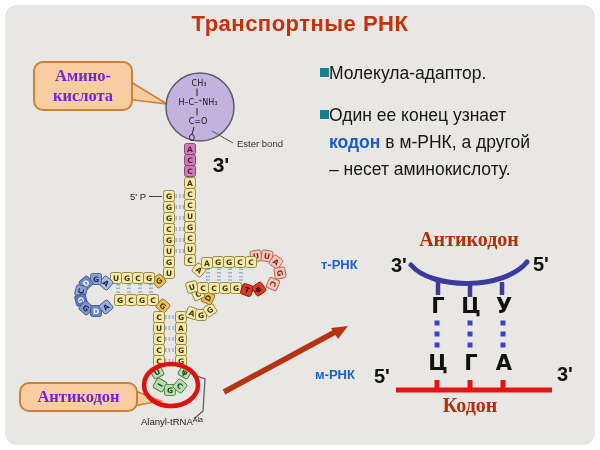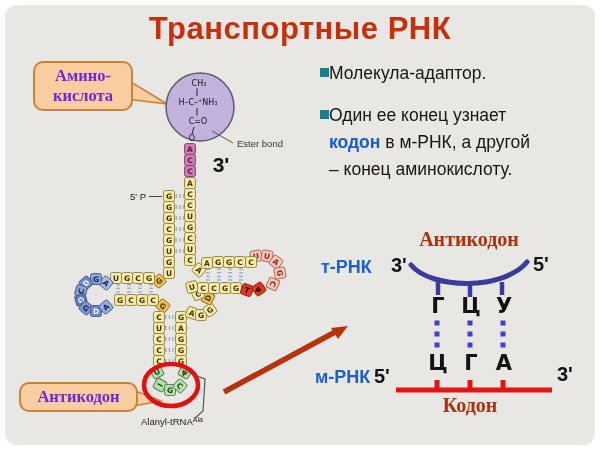--- a/index.html
+++ b/index.html
@@ -1,35 +1,35 @@
 <!DOCTYPE html>
 <html><head>
 <meta charset="utf-8">
 <style>
   * { margin:0; padding:0; box-sizing:border-box; }
   body { background:#ffffff; font-family:"Liberation Sans", sans-serif; }
   .slide { position:relative; width:600px; height:450px; background:#ffffff; overflow:hidden; }
   .canvas { position:absolute; left:5px; top:5px; width:590px; height:440px; background:#E9E7E3; border-radius:12px; }
   .abs { position:absolute; }
   #overlay { position:absolute; left:0; top:0; width:600px; height:450px; pointer-events:none; }
-  .title { left:0; top:11px; width:600px; text-align:center; font-size:31px; font-weight:bold; color:#C5300D; letter-spacing:0.5px; }
+  .title { left:0; top:11px; width:600px; text-align:center; font-size:22px; font-weight:bold; color:#C5300D; letter-spacing:0.5px; }
   .bullets { left:320px; top:60px; width:272px; }
   .bullet-item { display:flex; align-items:flex-start; margin-bottom:15px; }
   .bullet-sq { width:9px; height:9px; margin-top:8px; flex:0 0 9px; background:#17808C; }
   .bullet-text { font-size:17.5px; line-height:27px; color:#161616; white-space:pre-wrap; }
   .accent { color:#1C5BC9; font-weight:bold; }
   .callout { background:#FACDA0; border:2px solid #C8823C; border-radius:10px;
              font-family:"Liberation Serif", serif; font-weight:bold; color:#6d28d9;
              text-align:center; }
   .callout-amino { left:33px; top:61px; width:100px; padding:3px 2px; font-size:16.5px; line-height:20px; white-space:pre-line; }
   .callout-anticodon { left:19px; top:382px; width:119px; padding:4px 2px; font-size:16.5px; line-height:18px; }
   .serif-red { font-family:"Liberation Serif", serif; font-weight:bold; color:#B0300A; }
   .anticodon-title { left:402px; top:228px; width:134px; text-align:center; font-size:20px; }
   .codon-title { left:404px; top:394px; width:132px; text-align:center; font-size:20px; }
-  .blue-label { font-size:18px; font-weight:bold; color:#1C60CF; }
+  .blue-label { font-size:13px; font-weight:bold; color:#1C60CF; }
   .trna-label { left:321px; top:257px; }
   .mrna-label { left:315px; top:367px; }
   .end-label { font-size:20px; font-weight:bold; color:#111; }
   .trna-3 { left:391px; top:254px; } .trna-5 { left:533px; top:253px; }
   .mrna-5 { left:374px; top:365px; } .mrna-3 { left:557px; top:363px; }
   .base-letter { position:absolute; width:26px; text-align:center; font-size:21px; font-weight:bold; color:#111;
                  font-family:"DejaVu Sans", sans-serif; }
 </style>
 </head>
 <body>
@@ -424,21 +424,21 @@
 
   <div class="abs bullets" id="bullets">
       <div class="bullet-item">
         <span class="bullet-sq"></span>
         <span class="bullet-text"><span>Молекула-адаптор.</span></span>
       </div>
       <div class="bullet-item">
         <span class="bullet-sq"></span>
         <span class="bullet-text"><span>Один ее конец узнает
 </span><span class="accent">кодон</span><span> в м-РНК, а другой
-– конец аминокислоту.</span></span>
+– несет аминокислоту.</span></span>
       </div>
     </div>
 
   <div class="abs callout callout-amino">Амино-
 кислота</div>
   <div class="abs callout callout-anticodon">Антикодон</div>
 
   <div class="abs serif-red anticodon-title">Антикодон</div>
   <div class="abs blue-label trna-label">т-РНК</div>
   <div class="abs end-label trna-3">3'</div>

